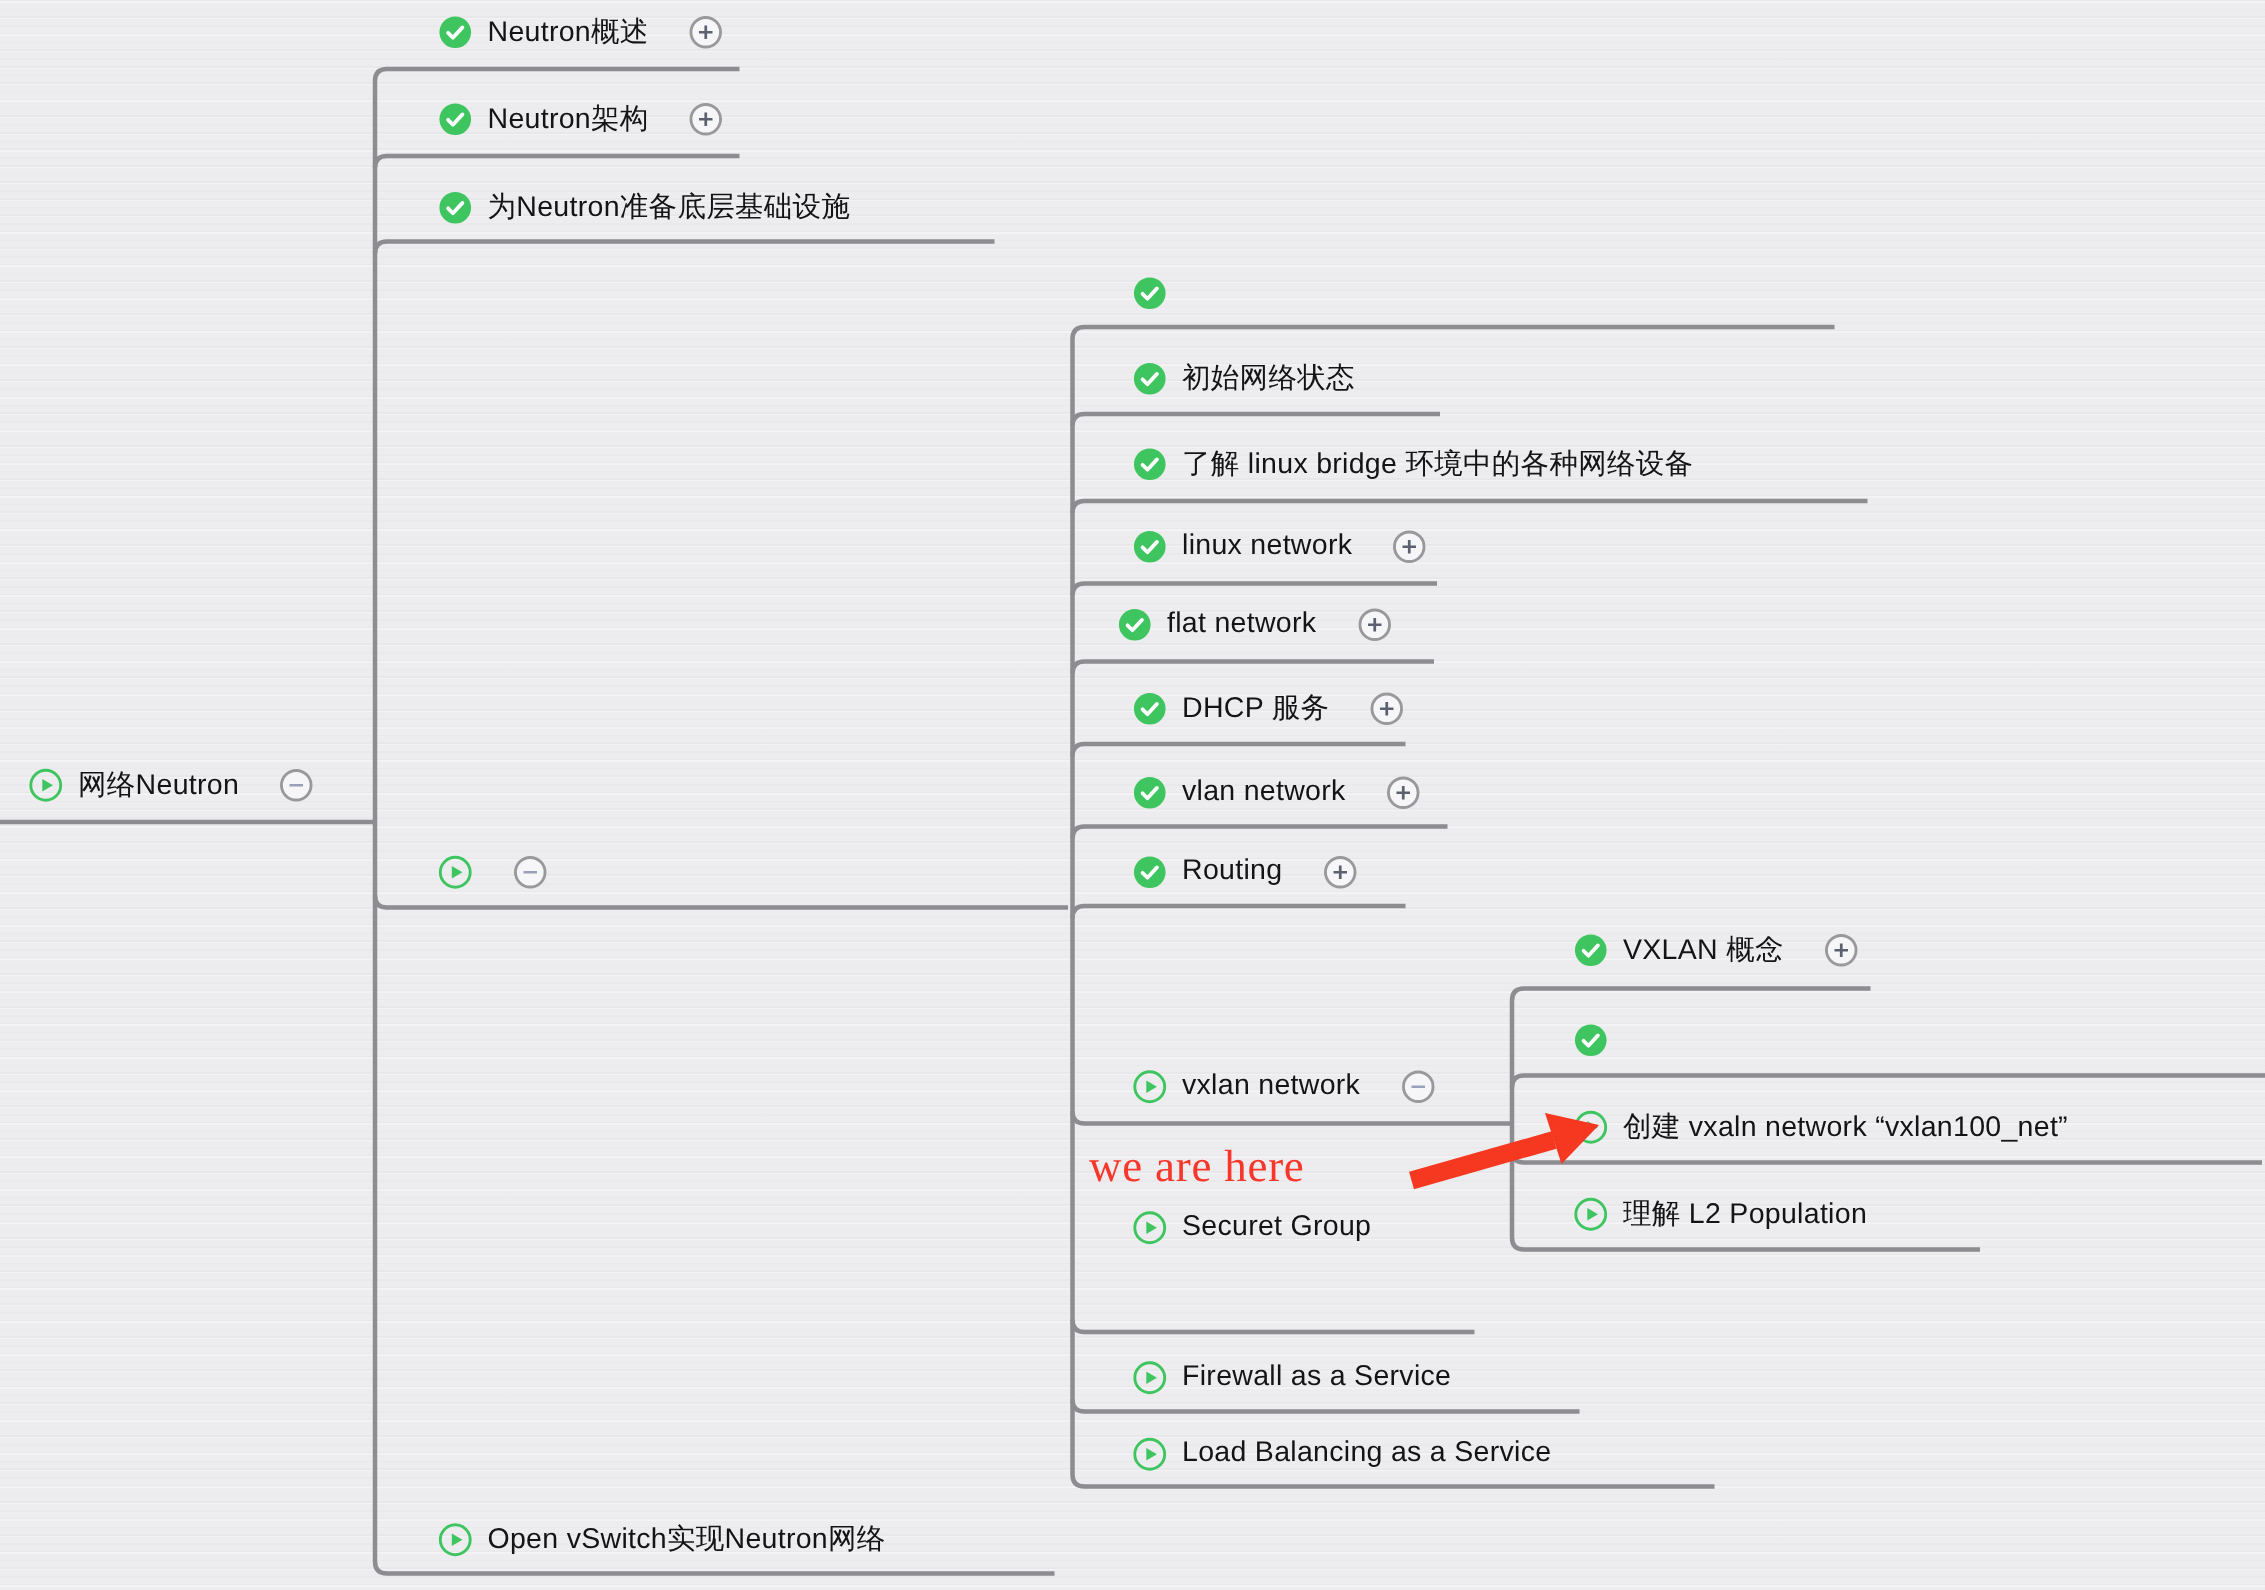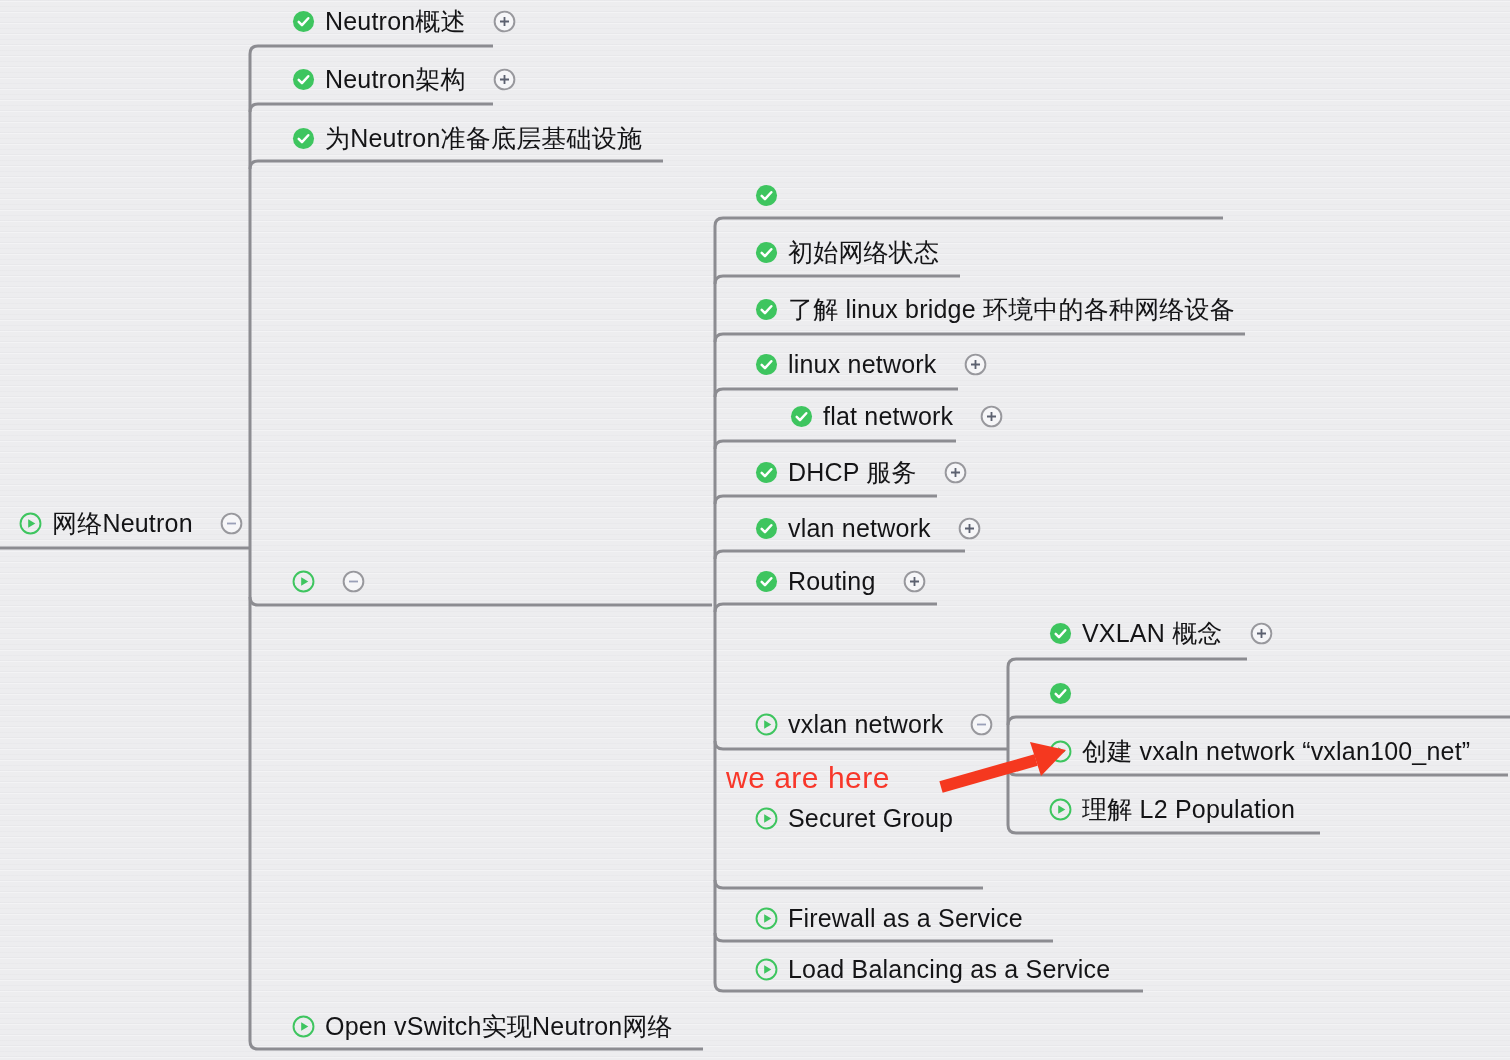--- a/index.html
+++ b/index.html
@@ -12,26 +12,26 @@
       rgba(255,255,255,0.35) 1px, rgba(255,255,255,0.35) 2px,
       transparent 2px, transparent 6px,
       rgba(120,120,132,0.03) 6px, rgba(120,120,132,0.03) 7px,
       transparent 7px, transparent 11px);
   }
   svg.layer{position:absolute;left:0;top:0;pointer-events:none;}
   .node{
     position:absolute;height:46px;display:flex;align-items:center;
     white-space:nowrap;gap:10px;
   }
-  .lbl{font-size:25px;color:#141416;letter-spacing:0.2px;}
+  .lbl{font-size:19px;color:#141416;letter-spacing:0.2px;}
   .ic{display:flex;align-items:center;}
   .toggle{display:flex;align-items:center;margin-left:17px;cursor:pointer;}
   .here-label{
     position:absolute;left:726px;top:761px;
-    font-size:30px;color:#f8372a;letter-spacing:0.5px;
+    font-size:30px;color:#f8372a;letter-spacing:0.5px;font-family:Liberation Serif, serif;
   }
 </style>
 </head>
 <body>
 
 <svg class="layer" width="1510" height="1060">
   <g stroke="#8c8c91" stroke-width="3" fill="none">
 
     <path d="M0 548 H250"></path>
 
@@ -189,21 +189,21 @@
   <span class="toggle">
       <svg width="23" height="23" viewBox="0 0 24 24">
         <circle cx="12" cy="12" r="10.3" fill="#f6f6f8" stroke="#98989d" stroke-width="2"></circle>
         <g>
           <path d="M12 7.3 V16.7 M7.3 12 H16.7" stroke="#5c6170" stroke-width="1.9" fill="none"></path>
         </g>
       </svg>
     </span>
 </div>
 
-<div class="node" style="left:790px;top:393px">
+<div class="node" style="left:745px;top:393px">
   <span class="ic">
       <svg width="23" height="23" viewBox="0 0 24 24">
         <circle cx="12" cy="12" r="11" fill="#3ec55f"></circle>
         <path d="M7 12.4 L10.4 15.8 L17 8.6" stroke="#fff" stroke-width="2.6" fill="none" stroke-linecap="round" stroke-linejoin="round"></path>
       </svg>
     </span>
   <span class="lbl">flat network</span>
   <span class="toggle">
       <svg width="23" height="23" viewBox="0 0 24 24">
         <circle cx="12" cy="12" r="10.3" fill="#f6f6f8" stroke="#98989d" stroke-width="2"></circle>

